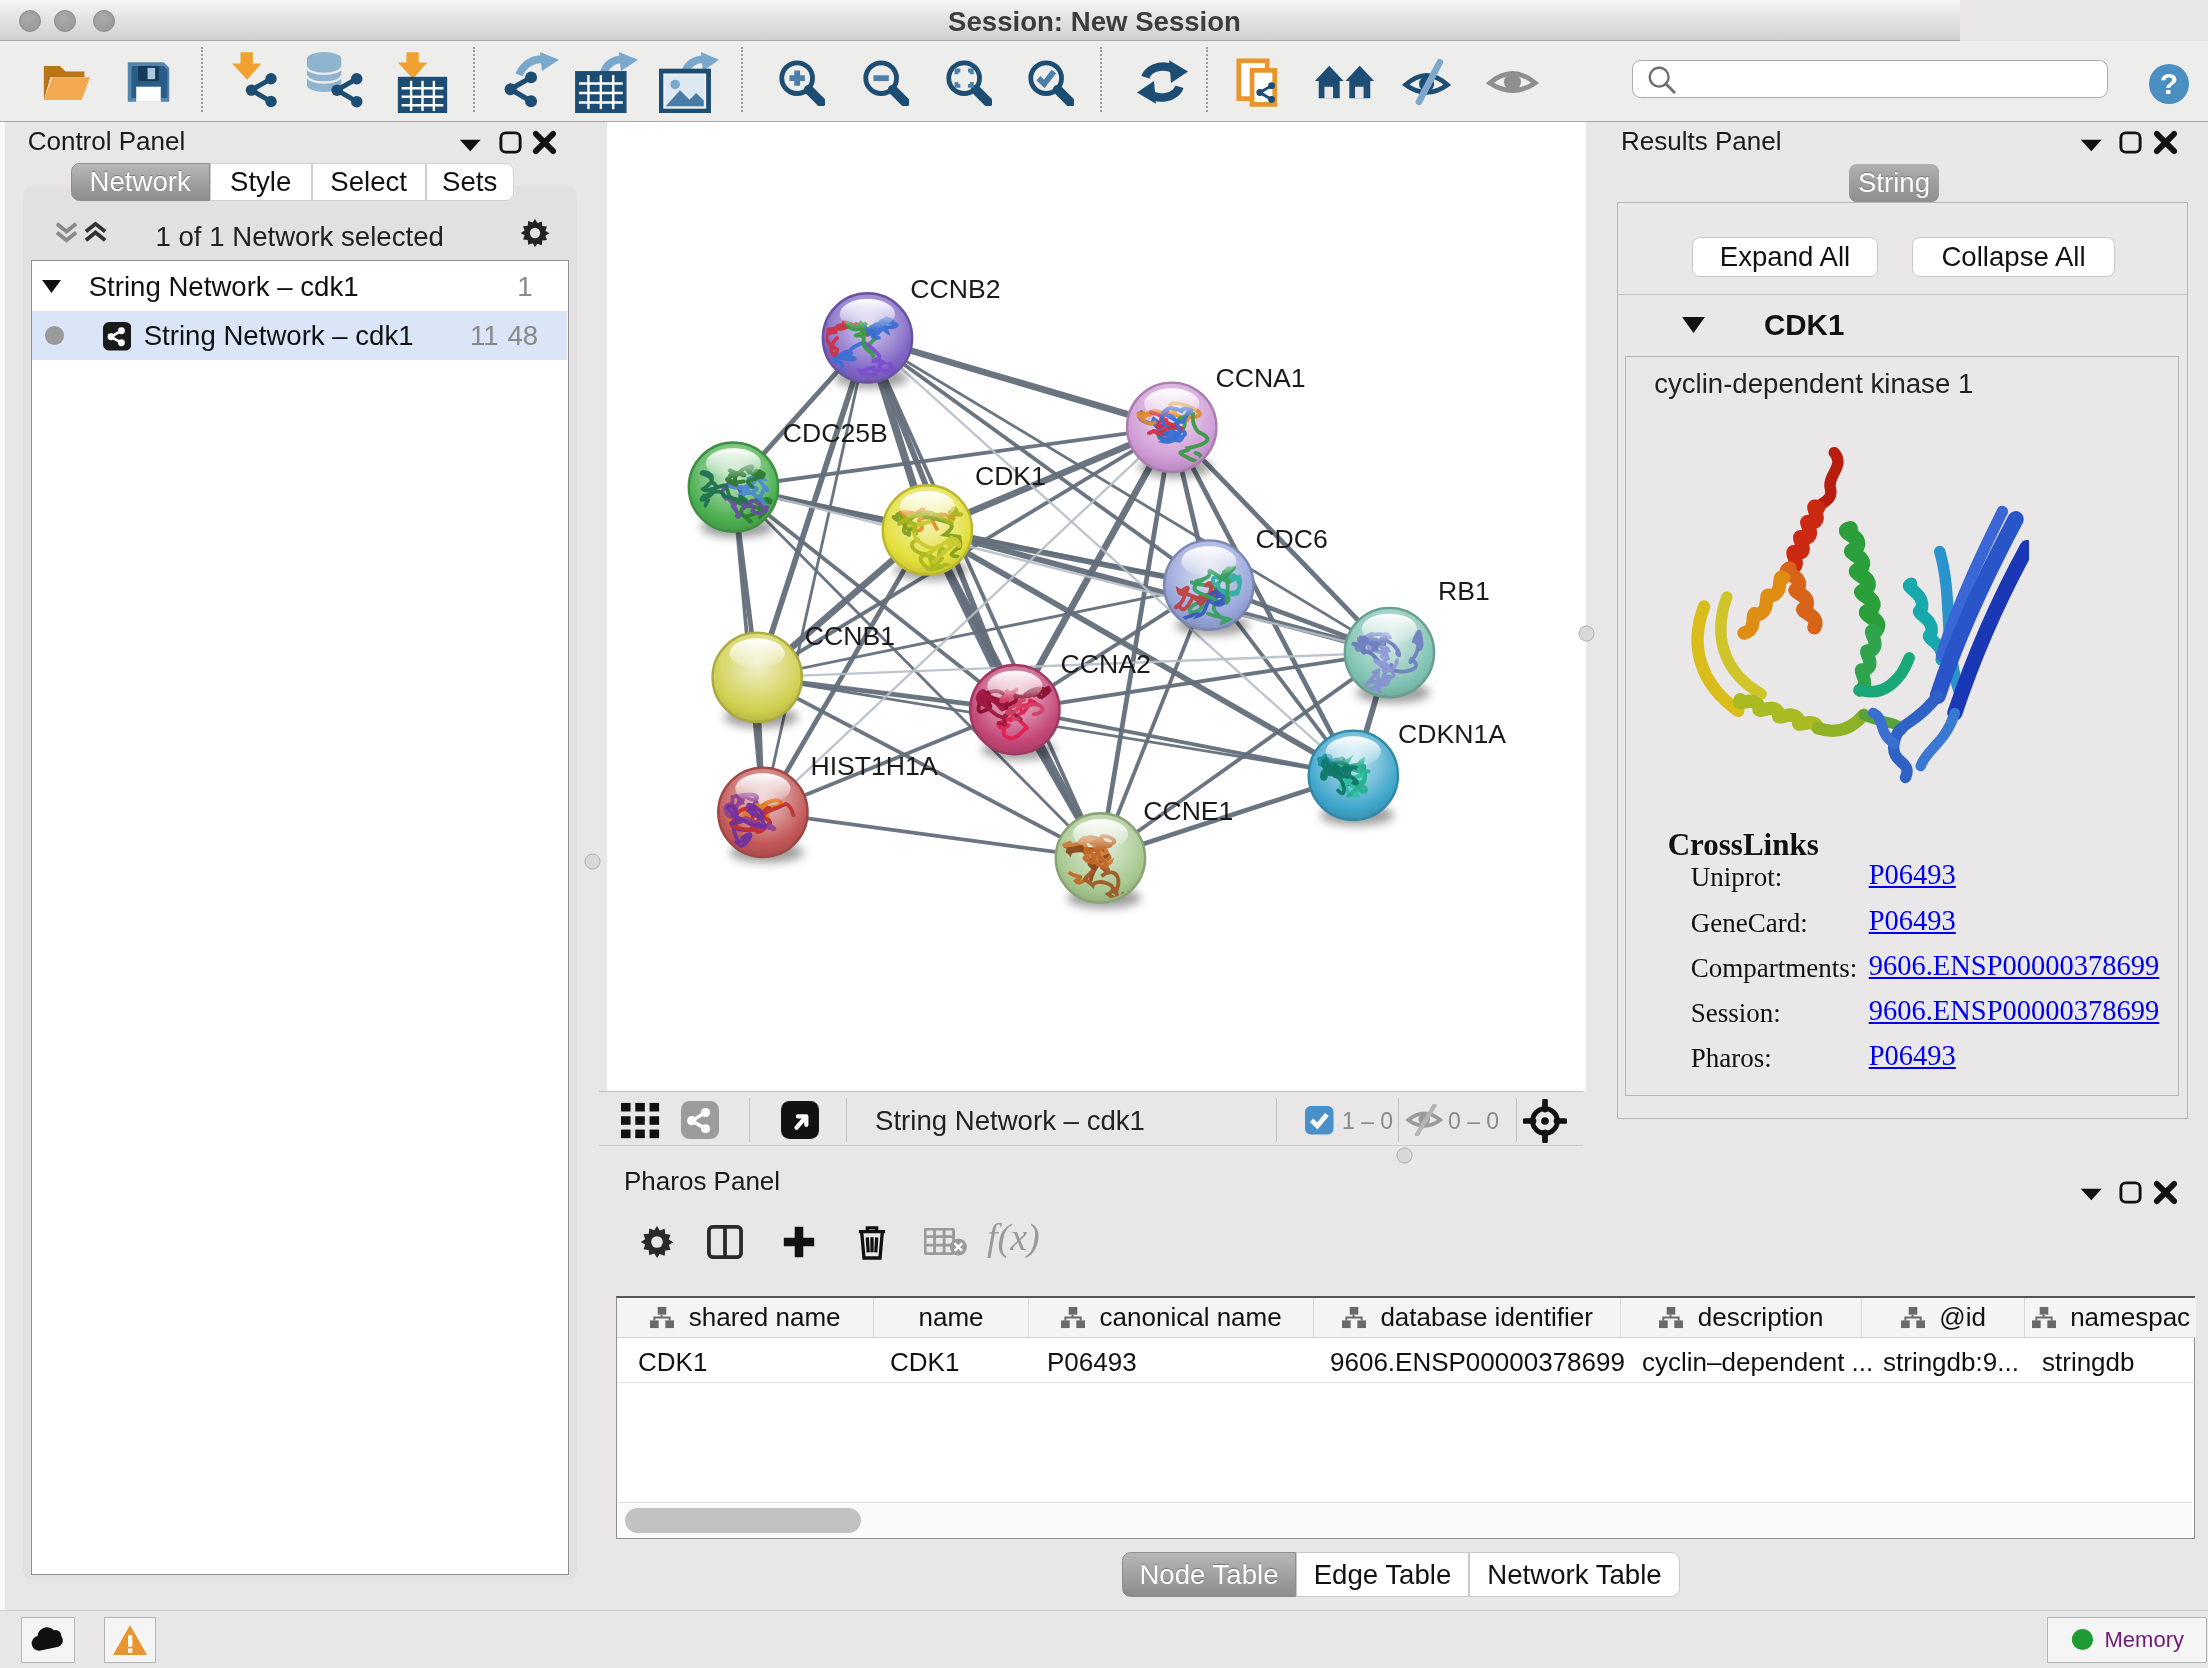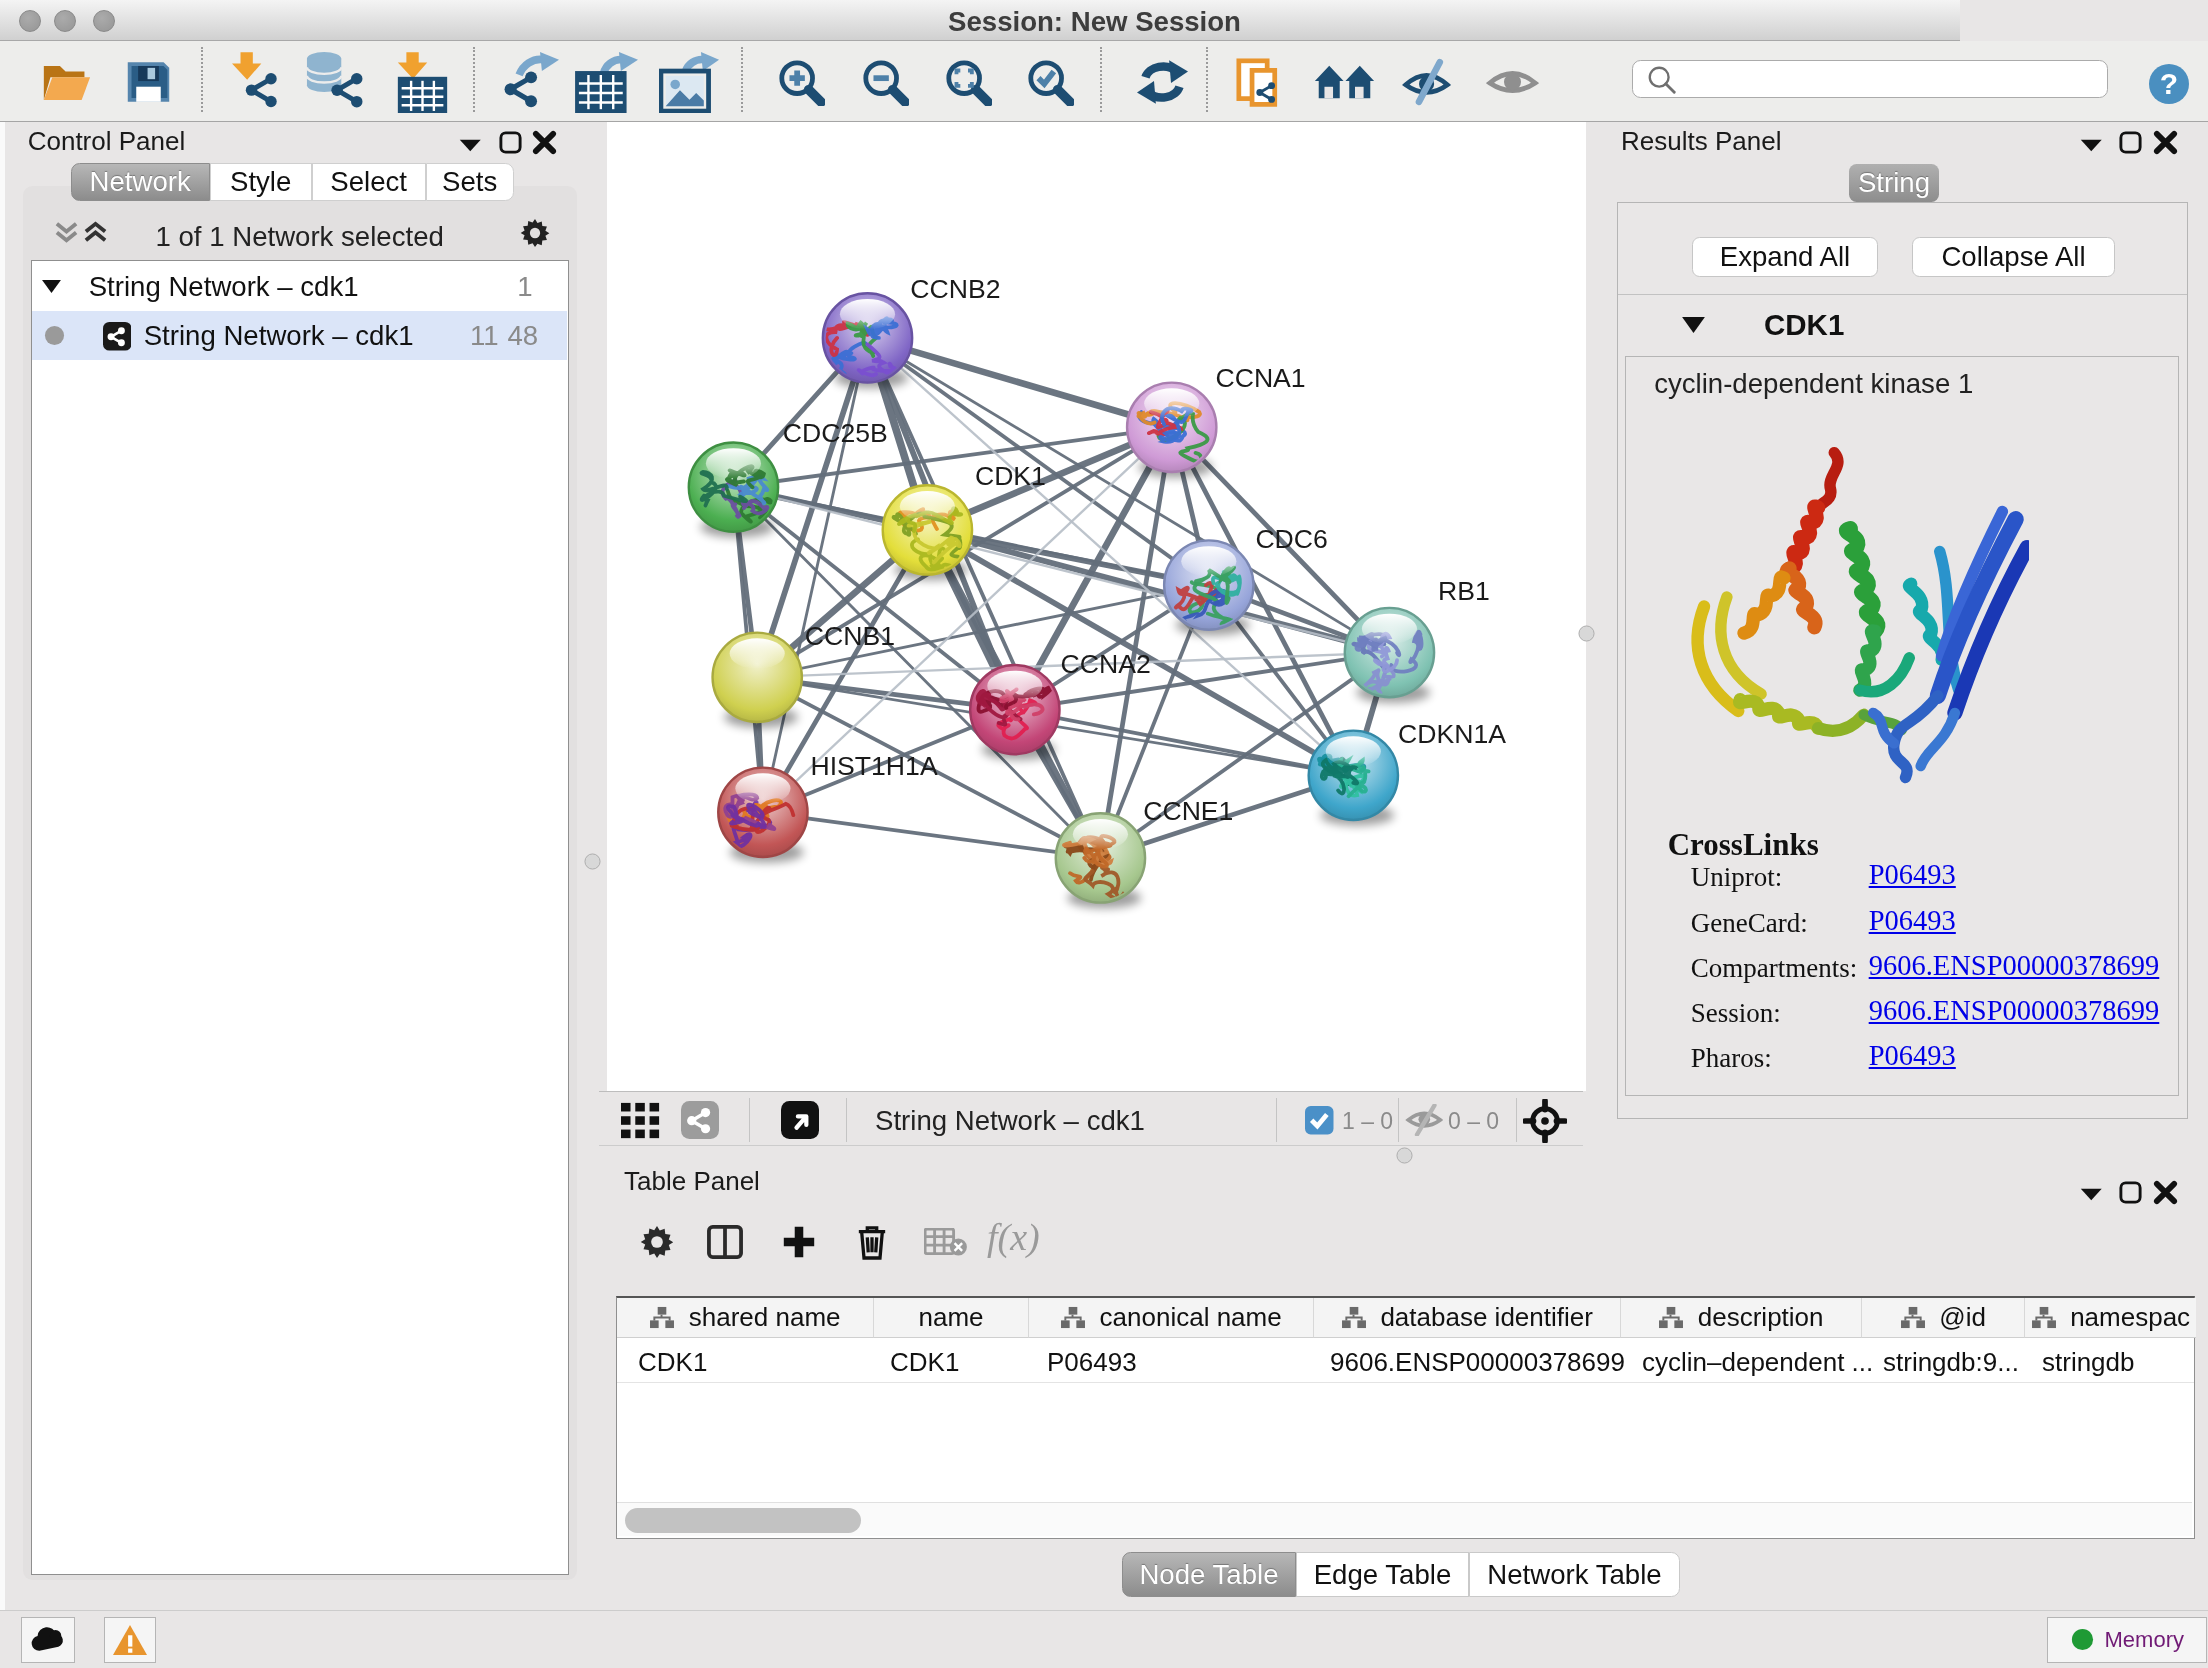--- a/index.html
+++ b/index.html
@@ -727,21 +727,21 @@
         </div>
       <div class="xrow" style="top:683px;">
           <span class="xl">Pharos:</span>
           <span class="xv">P06493</span>
         </div>
     </div>
   </div>
 </div>
 
 <div id="tablepanel">
-  <div class="paneltitle" style="position:absolute;left:25px;top:15px;">Table Panel</div>
+  <div class="paneltitle" style="position:absolute;left:25px;top:15px;">Pharos Panel</div>
 
   <svg class="abs" style="right:103px;top:30px;" width="28.5" height="25" viewBox="0 0 30 26">
       <path d="M4 8 L26 8 L15 20 Z" fill="#111"></path>
     </svg>
   <svg class="abs" style="right:65px;top:28.5px;" width="25" height="25" viewBox="0 0 26 26">
       <rect x="3" y="3" width="20" height="20" rx="5" fill="none" stroke="#111" stroke-width="3"></rect>
     </svg>
   <svg class="abs" style="right:30px;top:28.5px;" width="25" height="25" viewBox="0 0 26 26">
       <path d="M4 4 L22 22 M22 4 L4 22" stroke="#111" stroke-width="6" stroke-linecap="round"></path>
     </svg>

